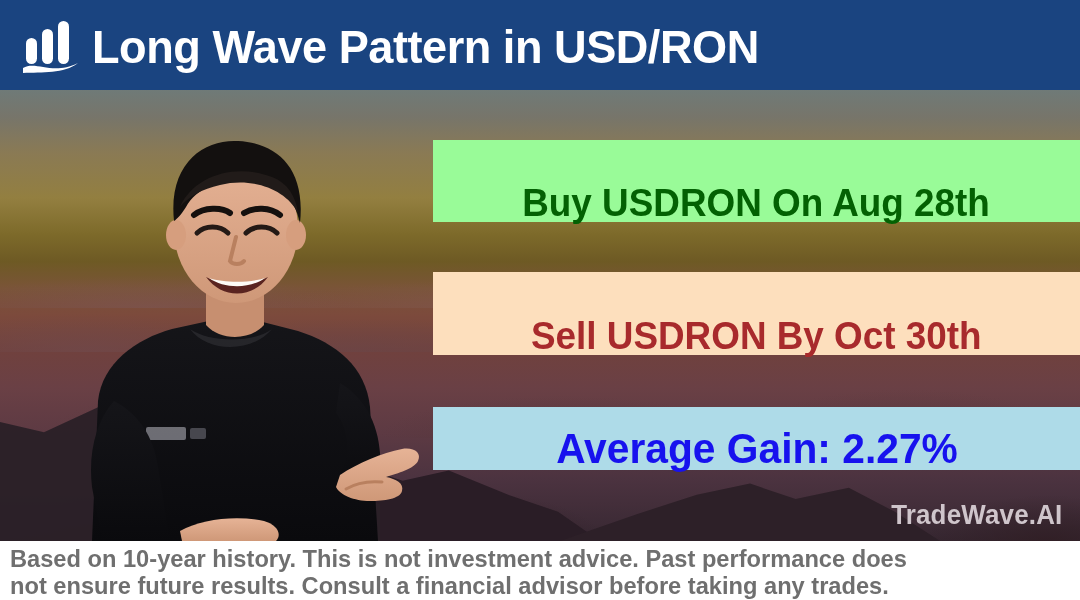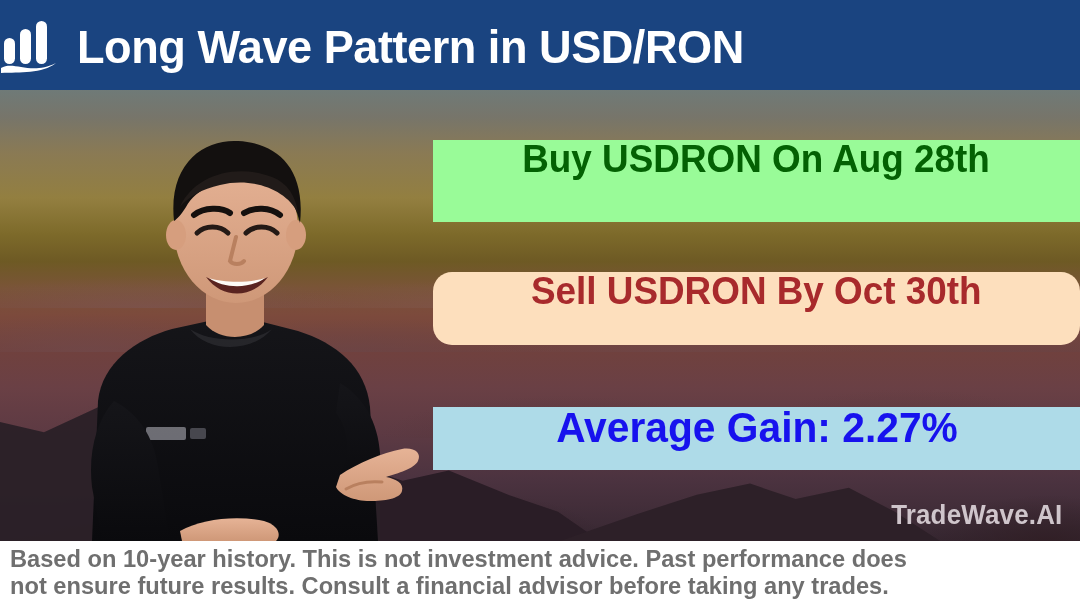--- a/index.html
+++ b/index.html
@@ -21,22 +21,22 @@
   
   .header {
     position: absolute;
     left: 0; top: 0;
     width: 1080px;
     height: 90px;
     background: #1a4480;
     display: flex;
     align-items: center;
     box-sizing: border-box;
+    padding-left: 22px;
     z-index: 30;
-    gap: 7px;
   }
   .logo {
     width: 58px;
     height: 56px;
     flex: 0 0 auto;
     margin-right: 12px;
     margin-top: 2px;
   }
   .header-title {
     color: #ffffff;
@@ -156,34 +156,34 @@
     height: 440px;
     z-index: 6;
   }
 
   
   .banner {
     position: absolute;
     left: 433px;
     right: 0;
     display: flex;
-    align-items: flex-start;
+    align-items: flex-end;
     justify-content: center;
     z-index: 20;
     box-sizing: border-box;
     padding: 0 14px;
   }
   .banner-text {
     font-weight: bold;
     white-space: nowrap;
     line-height: 1;
     transform: scaleX(0.97);
   }
   .banner-buy  { top: 140px; height: 82px;  background: #99fb98; }
-  .banner-sell { top: 272px; height: 73px;  background: #fddfbd; border-radius: 19px; }
+  .banner-sell { top: 272px; height: 83px;  background: #fddfbd; }
   .banner-gain { top: 407px; height: 63px;  background: #aedbe8; }
 
   .banner-buy  .banner-text { color: #036103; font-size: 38px; }
   .banner-sell .banner-text { color: #a82a2c; font-size: 38px; }
   .banner-gain .banner-text { color: #1712ee; font-size: 42px; }
 
   
   .watermark {
     position: absolute;
     right: 18px;

